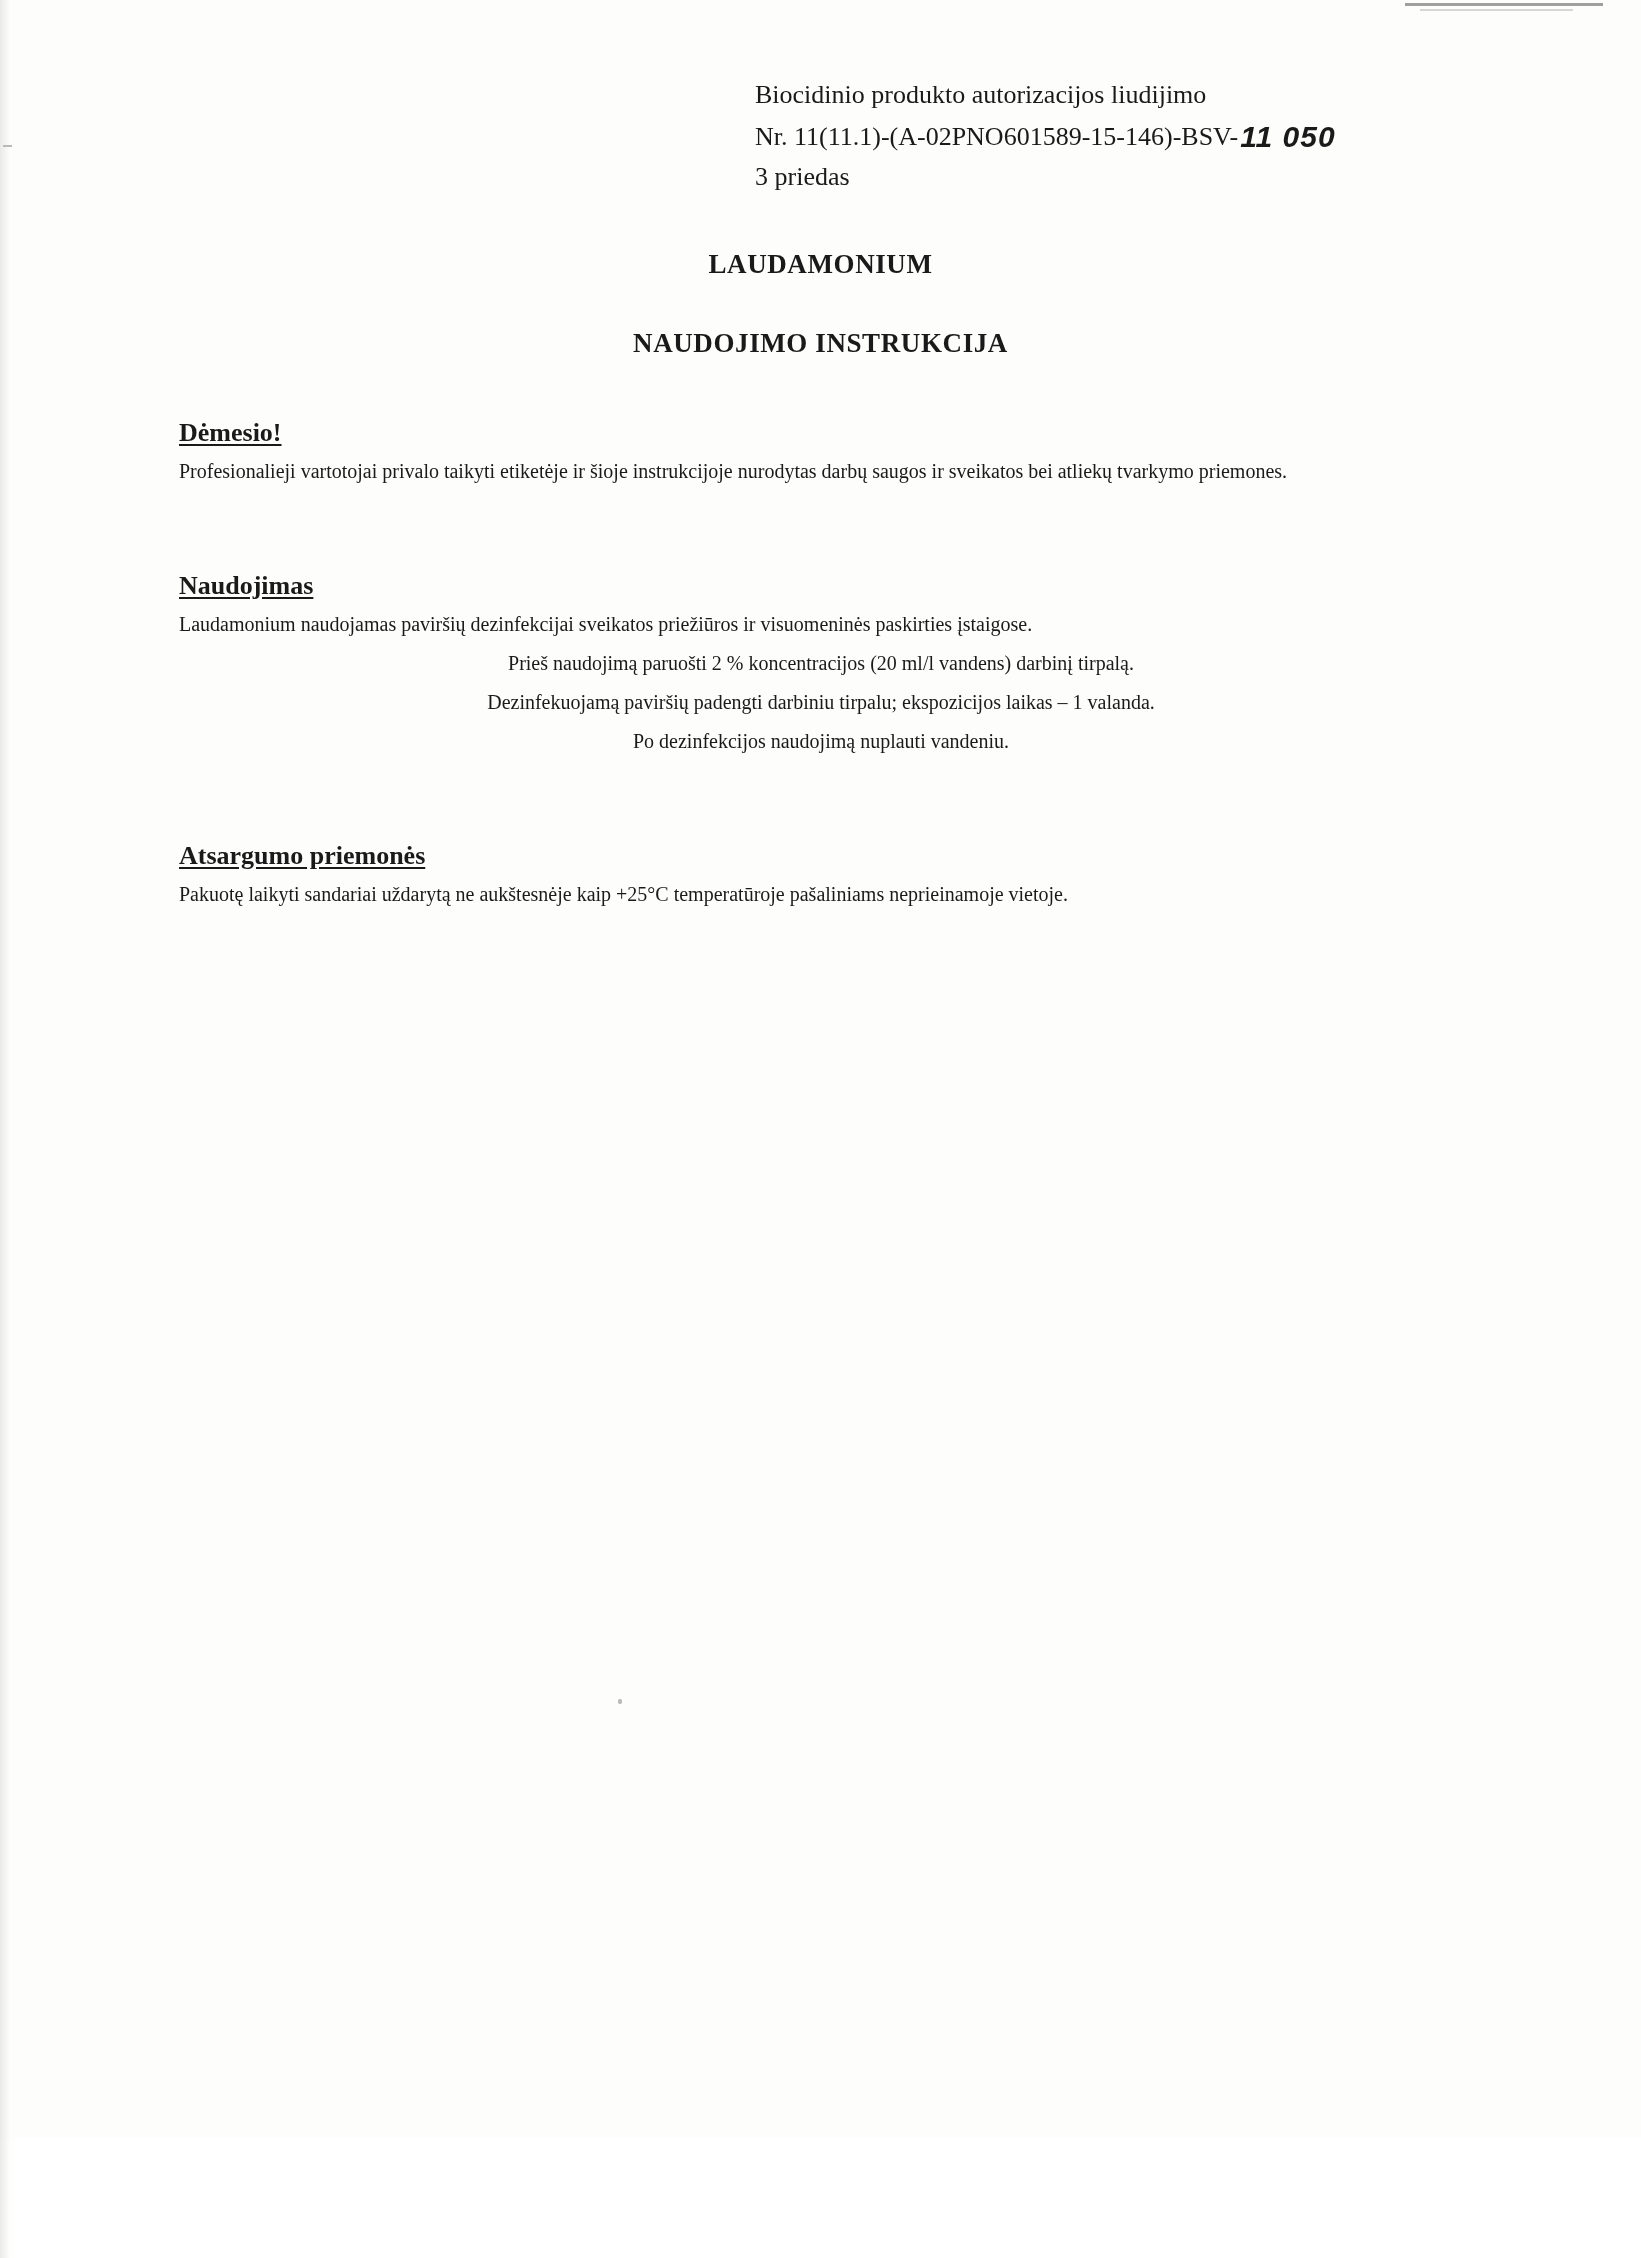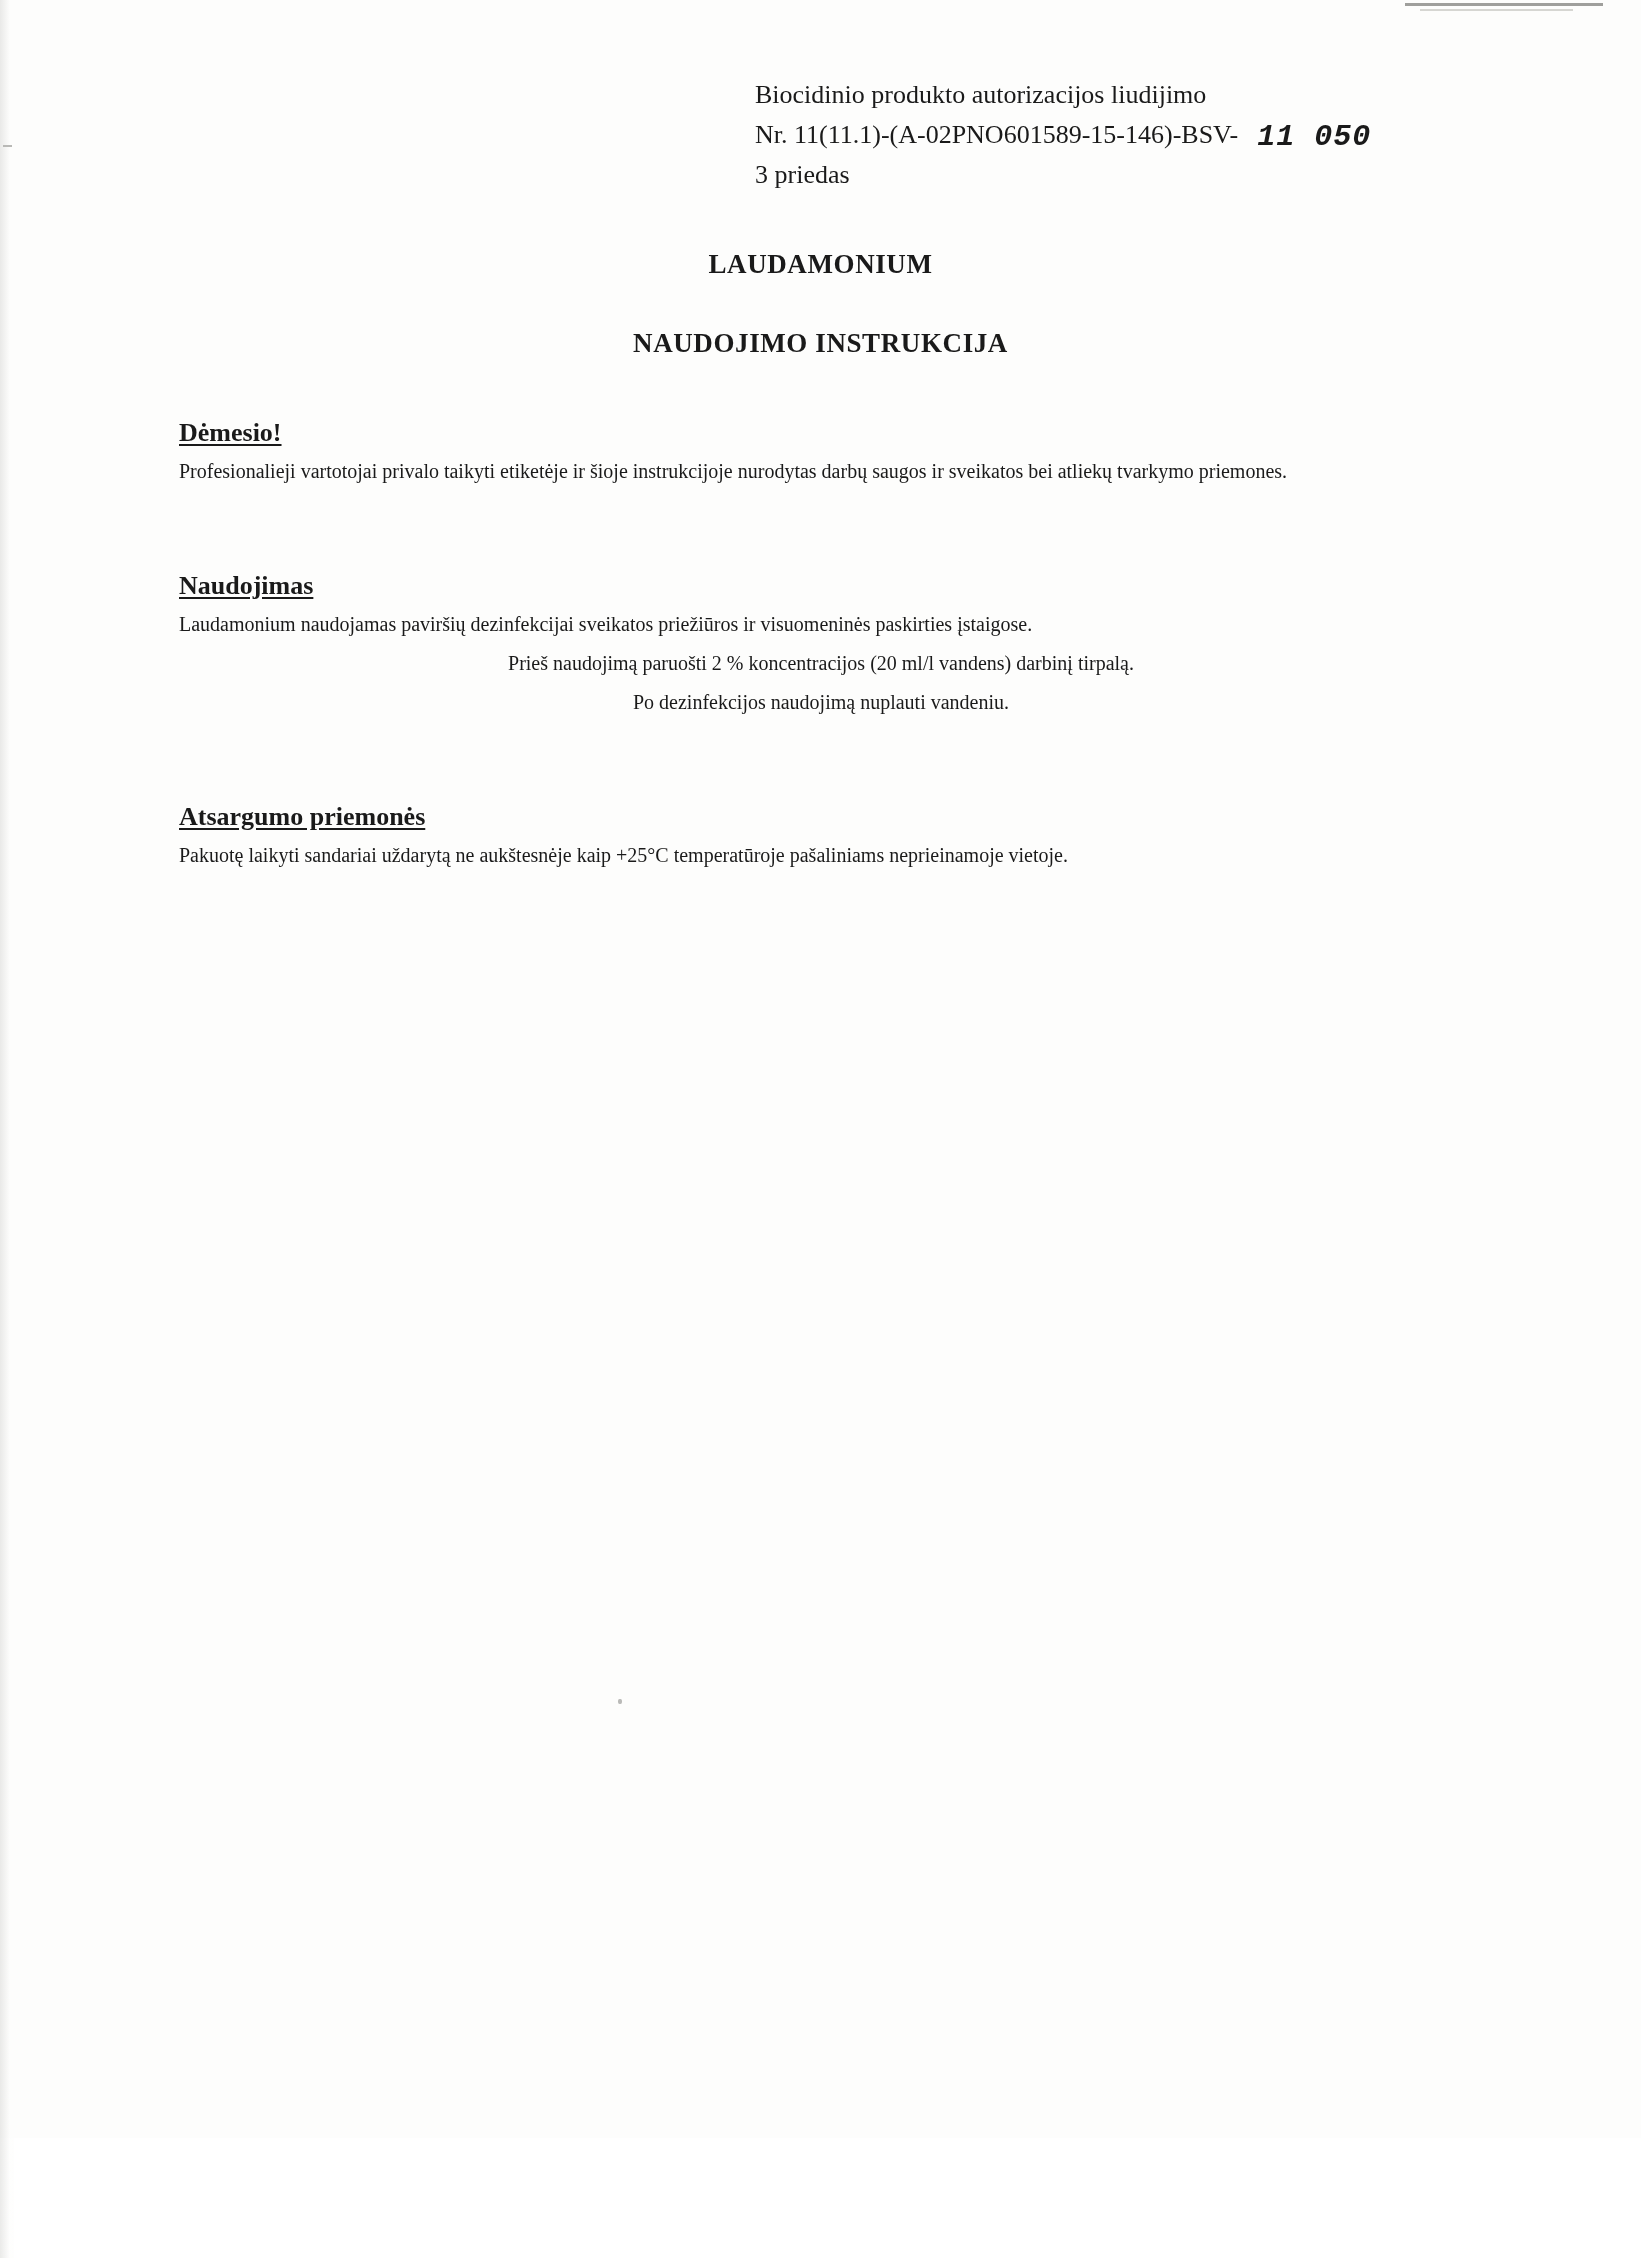--- a/index.html
+++ b/index.html
@@ -76,26 +76,26 @@
     left: 755px;
     top: 75px;
     width: 792px;
     font-size: 26px;
     line-height: 40px;
   }
   .header-line {
     white-space: nowrap;
   }
   .handwriting {
-    font-family: Liberation Mono, monospace;
+    font-family: Liberation Sans, sans-serif;
     font-style: italic;
     font-weight: 700;
     font-size: 30px;
     letter-spacing: 1px;
-    margin-left: 19px;
+    margin-left: 2px;
     position: relative;
     top: 1.9px;
   }
 
   .title-main {
     position: absolute;
     left: 0;
     top: 249px;
     width: 1641px;
     text-align: center;
@@ -167,20 +167,21 @@
       <div class="sec-head">Dėmesio!</div>
       <div class="para">Profesionalieji vartotojai privalo taikyti etiketėje ir šioje instrukcijoje nurodytas darbų saugos ir sveikatos bei atliekų tvarkymo priemones.</div>
     </div>
 
     <div class="spacer-sm"></div>
 
     <div class="section">
       <div class="sec-head">Naudojimas</div>
       <div class="para">Laudamonium naudojamas paviršių dezinfekcijai sveikatos priežiūros ir visuomeninės paskirties įstaigose.</div>
       <div class="para nojust">Prieš naudojimą paruošti 2 % koncentracijos (20 ml/l vandens) darbinį tirpalą.</div>
+      <div class="para nojust">Dezinfekuojamą paviršių padengti darbiniu tirpalu; ekspozicijos laikas – 1 valanda.</div>
       <div class="para nojust">Po dezinfekcijos naudojimą nuplauti vandeniu.</div>
     </div>
 
     <div class="spacer-sm"></div>
 
     <div class="section">
       <div class="sec-head">Atsargumo priemonės</div>
       <div class="para">Pakuotę laikyti sandariai uždarytą ne aukštesnėje kaip +25°C temperatūroje pašaliniams neprieinamoje vietoje.</div>
     </div>
 

